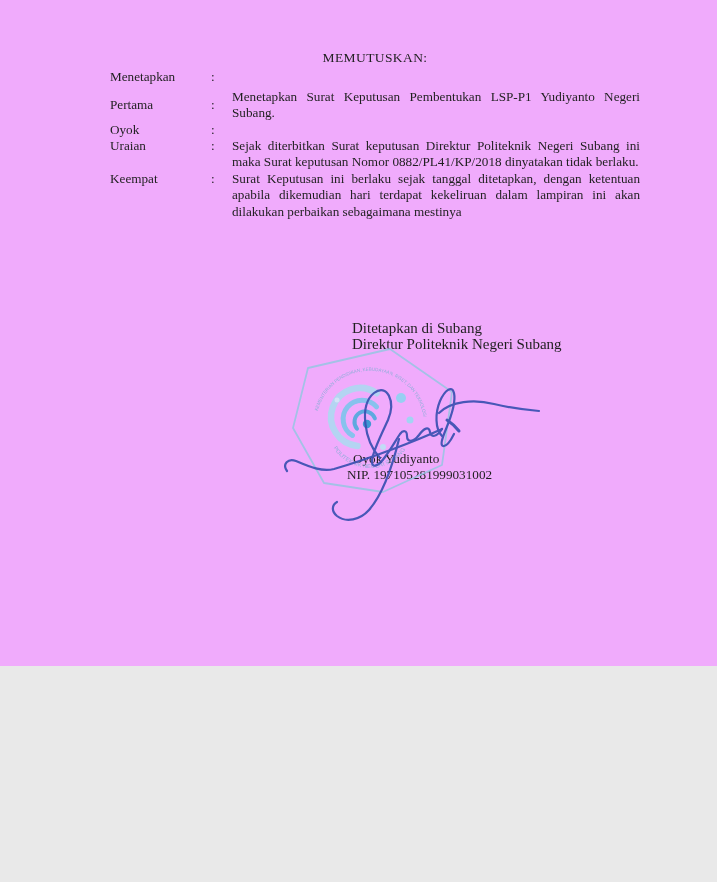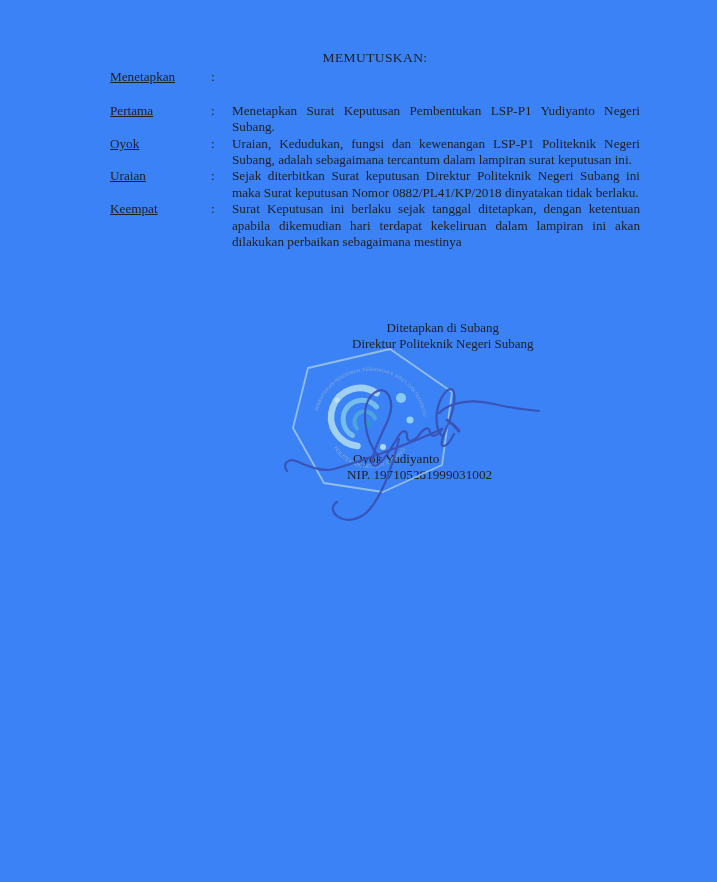--- a/index.html
+++ b/index.html
@@ -1,42 +1,42 @@
 <!DOCTYPE html>
 <html><head>
 <meta charset="utf-8">
 <style>
   html,body { margin:0; padding:0; background:#e9e9e9; }
   .page {
     position:relative;
-    width:717px; height:882px;
+    width:717px; height:666px;
     margin:0 auto;
-    background:#3b82f6;
+    background:#f0abfc;
     font-family:"Liberation Serif","DejaVu Serif",serif;
     color:#1f1f1f;
     overflow:hidden;
   }
   .content {
     position:absolute; left:110px; top:50px; width:530px;
     font-size:13.2px; line-height:16.4px;
   }
   .heading {
     text-align:center;
     letter-spacing:0.4px;
     margin:0 0 3px 0;
     font-size:13.5px;
   }
   .row { display:flex; }
-  .row.gap-before { margin-top:17px; }
-  .row .label { flex:none; width:95px;text-decoration:underline; }
+  .row.gap-before { margin-top:3px;align-items:center; }
+  .row .label { flex:none; width:95px; }
   .row .colon { flex:none; width:27px; padding-left:6px; box-sizing:border-box; }
   .row .body  { flex:1; text-align:justify; }
   .closing {
     position:absolute; left:352px; top:320px;
-    font-size:13px; line-height:16.4px; white-space:nowrap;text-align:center;
+    font-size:15px; line-height:16.4px; white-space:nowrap;
   }
   .signer {
     position:absolute; left:347px; top:451px;
     font-size:13.2px; line-height:16.4px; white-space:nowrap;
   }
   .signer .name { margin-left:6px; }
   .overlay {
     position:absolute; left:270px; top:330px;
     width:320px; height:240px;
     pointer-events:none;
@@ -59,21 +59,20 @@
 
     <div class="row gap-before">
       <span class="label">Pertama</span>
       <span class="colon">:</span>
       <span class="body">Menetapkan Surat Keputusan Pembentukan LSP-P1 Yudiyanto Negeri Subang.</span>
     </div>
 
     <div class="row">
       <span class="label">Oyok</span>
       <span class="colon">:</span>
-      <span class="body">Uraian, Kedudukan, fungsi dan kewenangan LSP-P1 Politeknik Negeri Subang, adalah sebagaimana tercantum dalam lampiran surat keputusan ini.</span>
     </div>
 
     <div class="row">
       <span class="label">Uraian</span>
       <span class="colon">:</span>
       <span class="body">Sejak diterbitkan Surat keputusan Direktur Politeknik Negeri Subang ini maka Surat keputusan Nomor 0882/PL41/KP/2018 dinyatakan tidak berlaku.</span>
     </div>
 
     <div class="row">
       <span class="label">Keempat</span>

